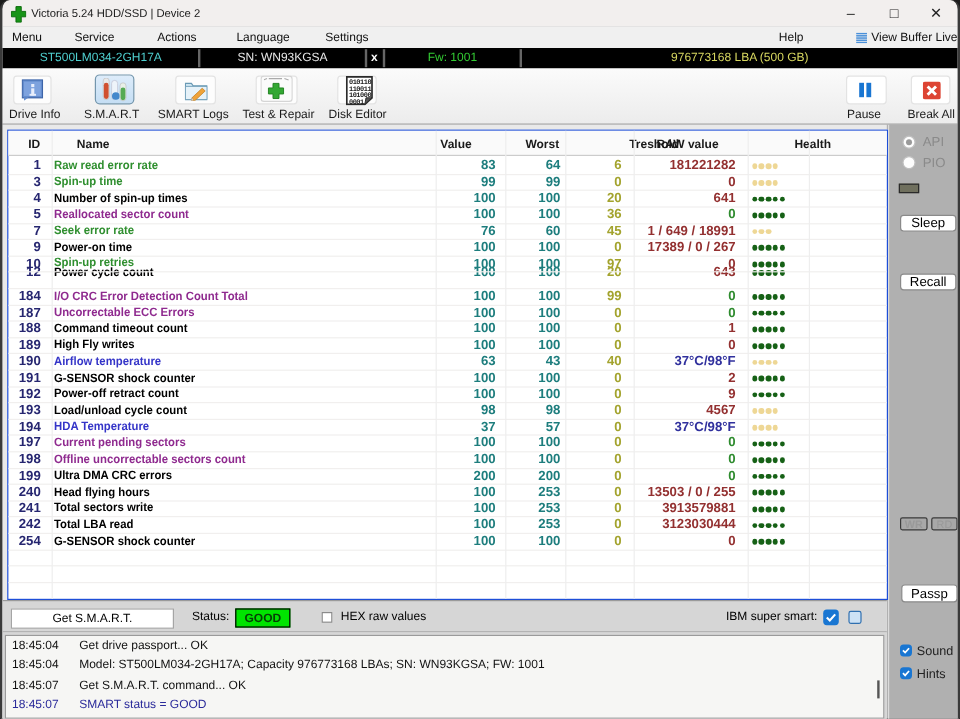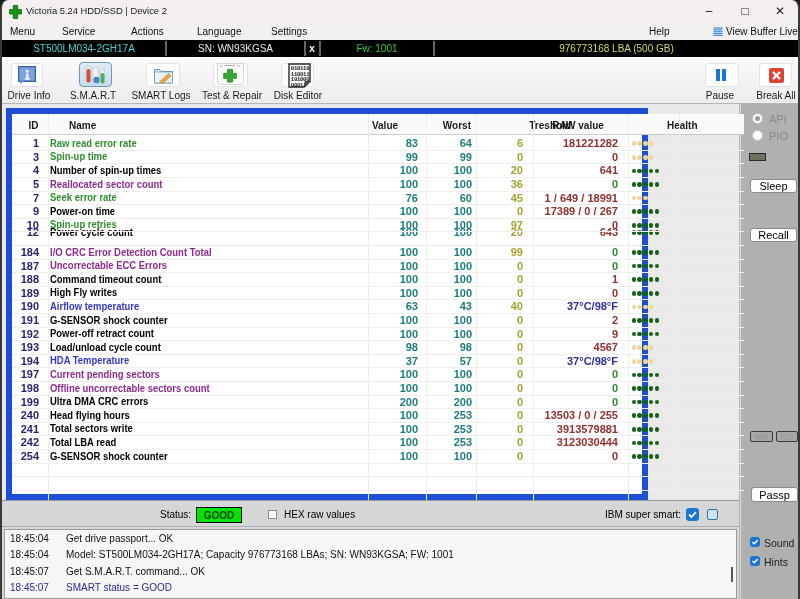--- a/index.html
+++ b/index.html
@@ -28,22 +28,22 @@
   background:linear-gradient(#fbfbfb,#ececec); border-bottom:1px solid #b5b5b5; }
 .tbg { position:absolute; top:5.5px; height:24.5px; background:#fdfdfd; border:1px solid #e3e3e3; border-radius:3px; }
 .tlabel { position:absolute; top:32.5px; width:80px; font-size:10px; color:#1a1a1a;
   white-space:nowrap; text-align:center; }
 
 #rpanel { position:absolute; left:738px; top:104px; width:58px; height:495px; background:#b0b0b0; border-left:1px solid #dcdcdc; }
 .rbtn { position:absolute; left:9px; width:47px; height:14px; background:#fff;
   border:1px solid #8a8a8a; border-radius:3px; font-size:11px; text-align:center;
   line-height:13px; color:#000; }
 
-#tablewrap { position:absolute; left:4px; top:108px; width:642px; height:392px;
-  background:#fff; border:6px solid #1d4ed8; }
+#tablewrap { position:absolute; left:4px; top:108px; width:734px; height:392px;
+  background:#fff; border:1px solid #1d4ed8; }
 #thead { position:absolute; left:0; top:0; width:732px; height:21px; background:#fafafa;
   border-bottom:1px solid #cccccc; font-weight:bold; font-size:10px; color:#1a1a1a; }
 .hc { position:absolute; top:6px; }
 .gridv { position:absolute; top:0; width:1px; height:390px; background:#eeeeee; }
 .row { position:absolute; left:0; width:732px; height:13px; font-weight:bold; font-size:11px; }
 .rowline { position:absolute; left:0; width:732px; height:1px; background:#f1efee; }
 .cid { position:absolute; left:0px; width:27px; text-align:right; color:#262670; }
 .cname { position:absolute; left:38px; top:0.5px; font-size:10px; transform:scaleX(0.945); transform-origin:0 0; white-space:nowrap; }
 .cval { position:absolute; left:336px; width:70px; text-align:right; color:#1d7d7d; }
 .cworst { position:absolute; left:390px; width:70px; text-align:right; color:#1d7d7d; }
@@ -582,20 +582,21 @@
         <div class="gridv" style="left:355.6px;"></div>
         <div class="gridv" style="left:413.6px;"></div>
         <div class="gridv" style="left:464.4px;"></div>
         <div class="gridv" style="left:521px;"></div>
         <div class="gridv" style="left:615.8px;"></div>
         <div class="gridv" style="left:666.5px;"></div>
       </div>
   </div>
 
   <div id="statusbar">
+    <div style="position:absolute;left:7px;top:6px;width:136px;height:17px;background:#fff;border:1px solid #a5a5a5;text-align:center;line-height:16px;">Get S.M.A.R.T.</div>
     <div style="position:absolute;left:158px;top:8px;">Status:</div>
     <div style="position:absolute;left:194px;top:6px;width:46px;height:16px;background:#00e400;border:1px solid #000;font-weight:bold;text-align:center;line-height:15px;color:#054005;">GOOD</div>
     <div style="position:absolute;left:266px;top:9px;width:9px;height:9px;background:#fff;border:1px solid #8a8a8a;"></div>
     <div style="position:absolute;left:282px;top:8px;">HEX raw values</div>
     <div style="position:absolute;left:603px;top:8px;">IBM super smart:</div>
     <div class="cb" style="left:684px;top:7px;">
         <svg width="11" height="11" viewBox="0 0 11 11">
           <path d="M2 5.5 L4.5 8 L9 3" stroke="#fff" stroke-width="1.8" fill="none"></path>
         </svg>
       </div>

